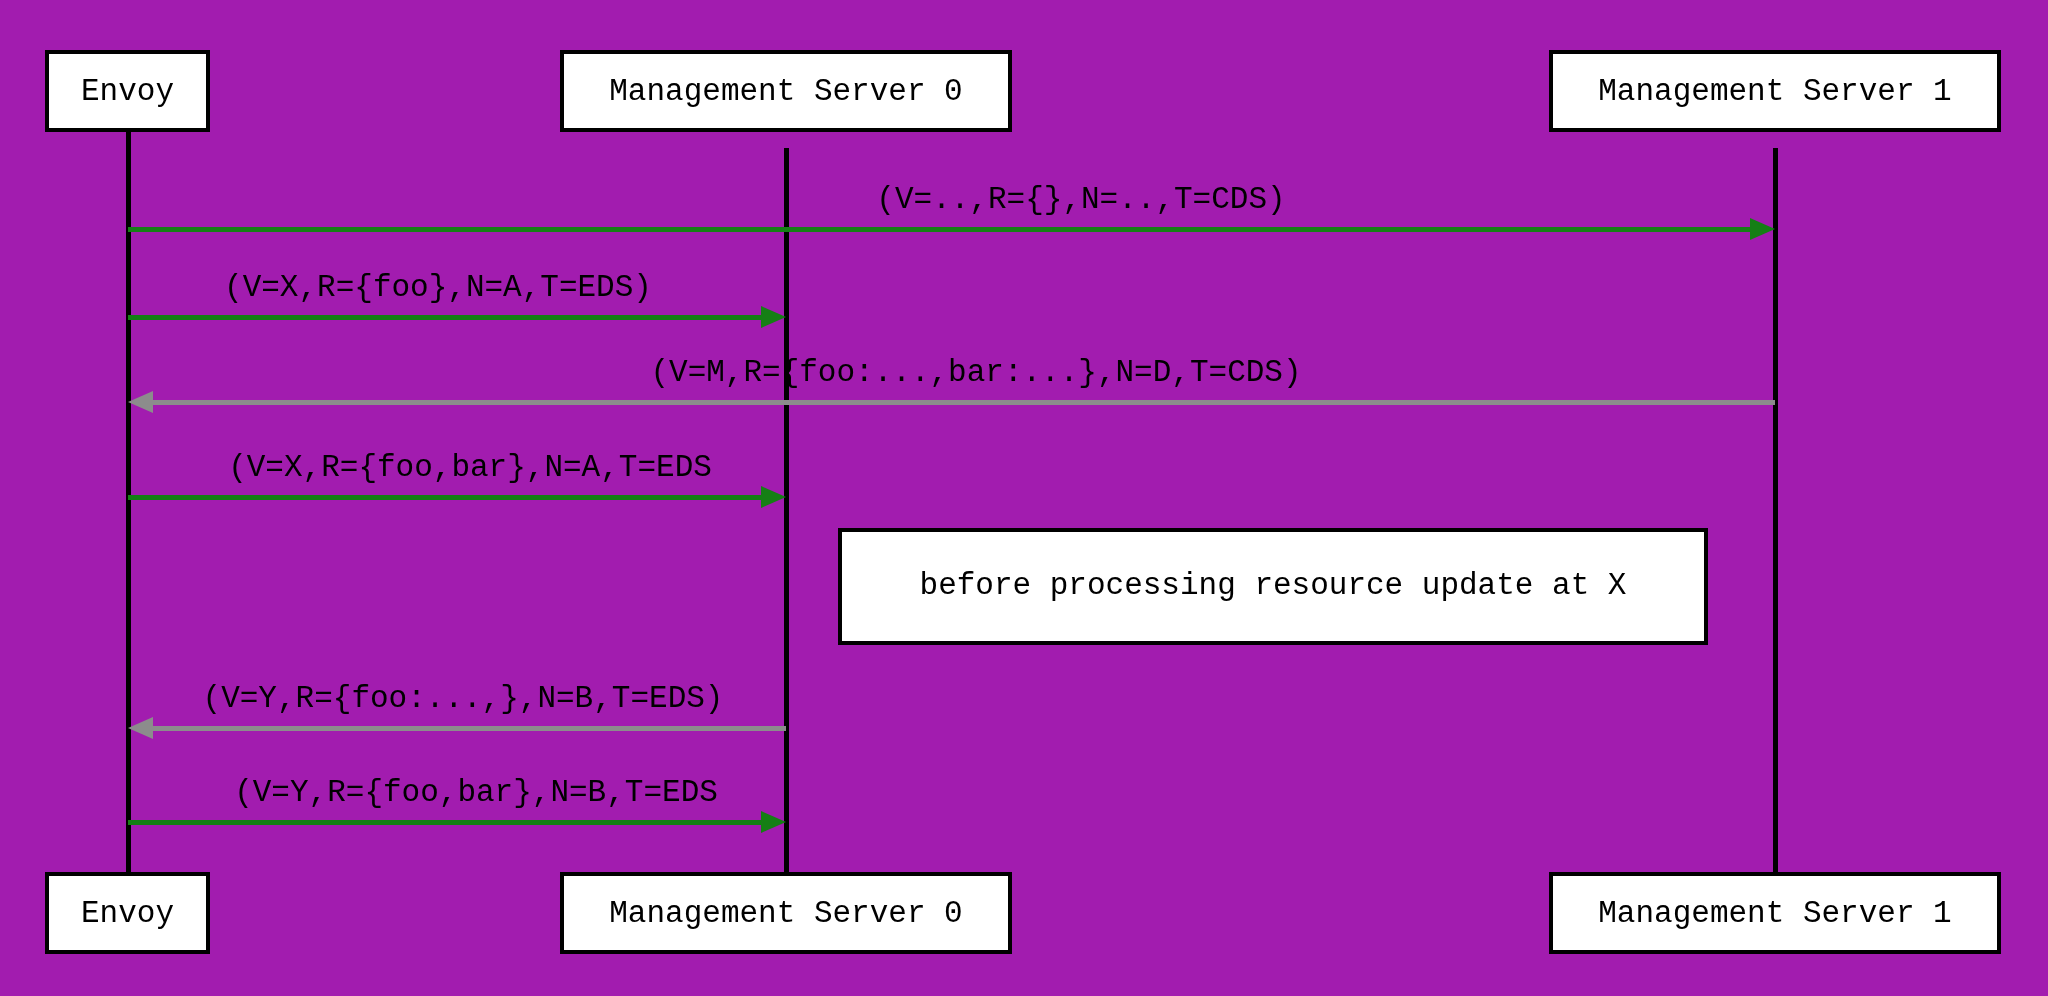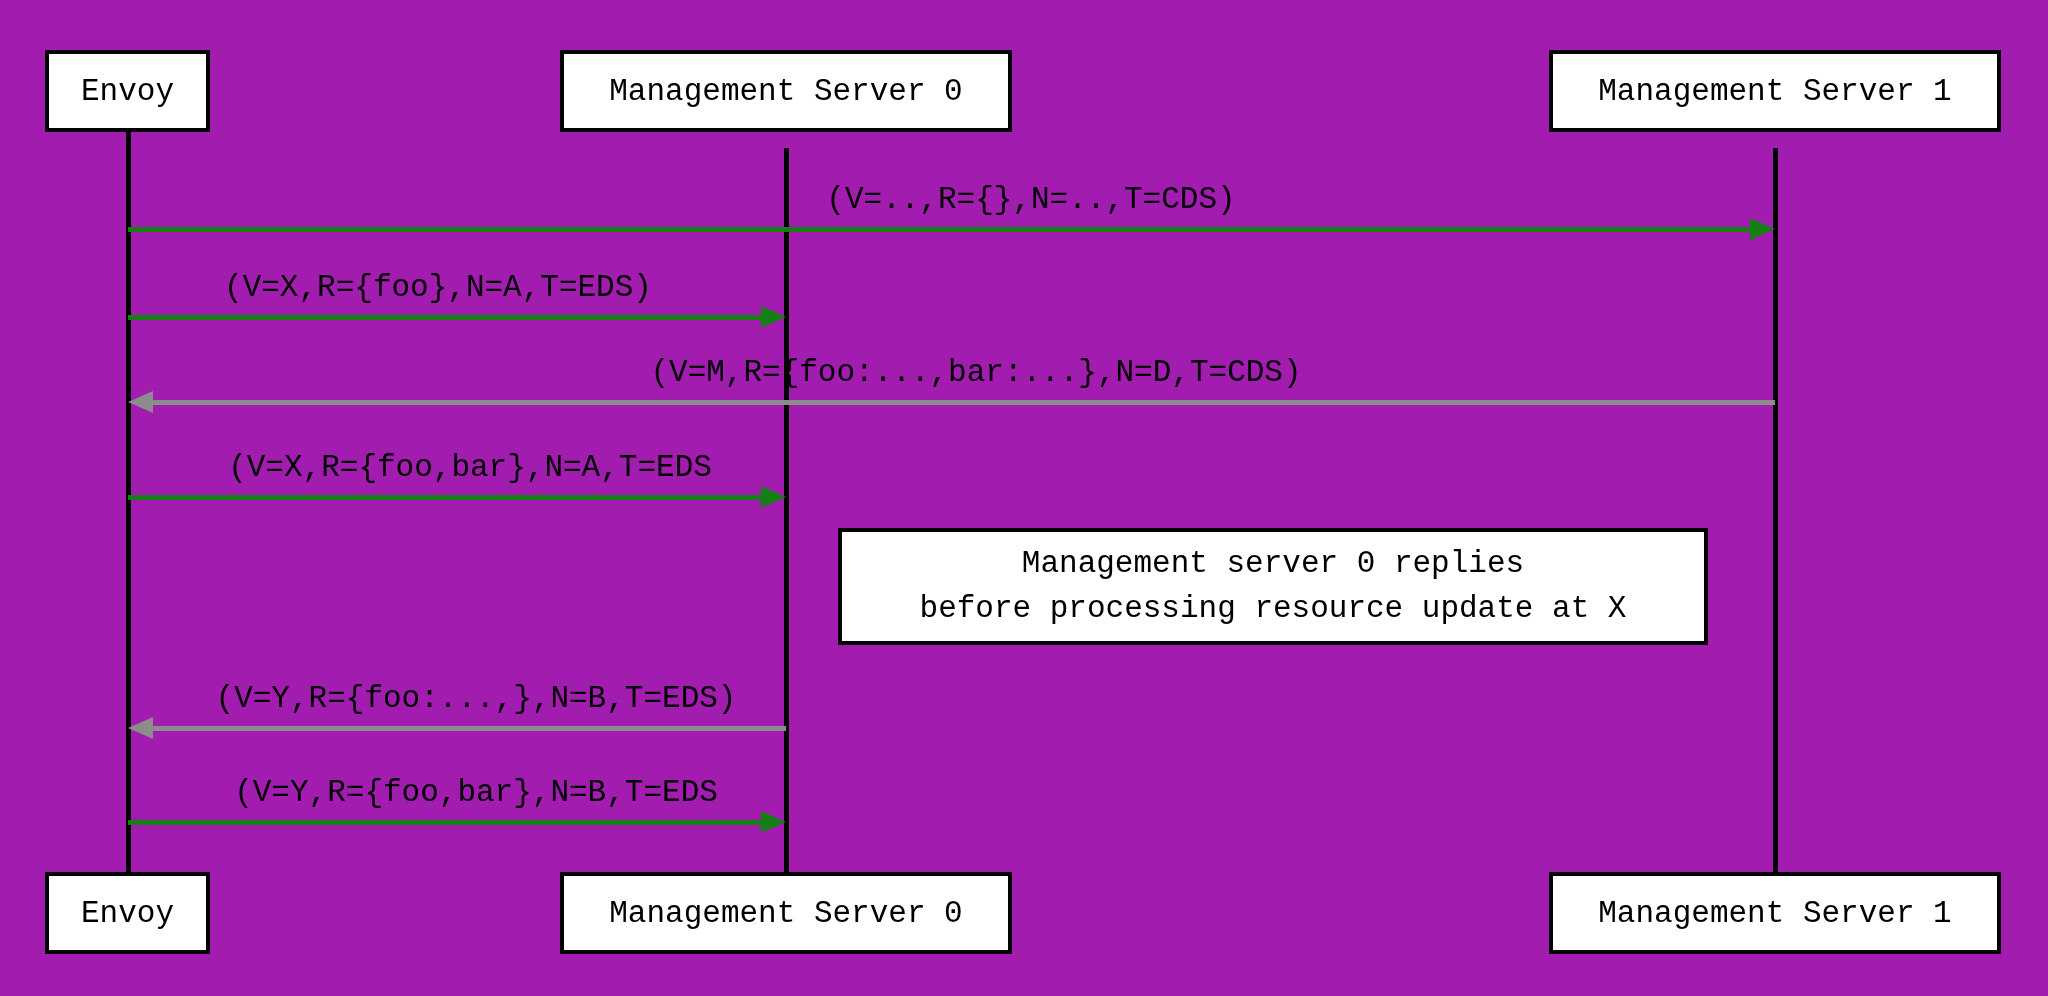--- a/index.html
+++ b/index.html
@@ -123,21 +123,21 @@
     <span class="participant-label">Management Server 0</span>
   </div>
 
   <div class="participant-box" style="left:1549px; top:50px; width:452px; height:82px;">
     <span class="participant-label">Management Server 1</span>
   </div>
 
   <div class="message" style="left:128px; top:227px; width:1647px;">
     <div class="msg-line green" style="width:1622px;"></div>
     <div class="arrowhead right green" style="left:1622px;"></div>
-    <div class="msg-label center" style="left:903px;">(V=..,R={},N=..,T=CDS)</div>
+    <div class="msg-label center" style="left:953px;">(V=..,R={},N=..,T=CDS)</div>
   </div>
 
   <div class="message" style="left:128px; top:315px; width:658px;">
     <div class="msg-line green" style="width:633px;"></div>
     <div class="arrowhead right green" style="left:633px;"></div>
     <div class="msg-label center" style="left:310px;">(V=X,R={foo},N=A,T=EDS)</div>
   </div>
 
   <div class="message" style="left:128px; top:400px; width:1647px;">
     <div class="msg-line gray" style="left:25px; width:1622px;"></div>
@@ -145,28 +145,27 @@
     <div class="msg-label center" style="left:848px;">(V=M,R={foo:...,bar:...},N=D,T=CDS)</div>
   </div>
 
   <div class="message" style="left:128px; top:495px; width:658px;">
     <div class="msg-line green" style="width:633px;"></div>
     <div class="arrowhead right green" style="left:633px;"></div>
     <div class="msg-label center" style="left:342px;">(V=X,R={foo,bar},N=A,T=EDS</div>
   </div>
 
   <div class="note-box" style="left:838px; top:528px; width:870px; height:117px;">
-    <div class="note-line">Management server 0 replies</div>
     <div class="note-line">before processing resource update at X</div>
   </div>
 
   <div class="message" style="left:128px; top:726px; width:658px;">
     <div class="msg-line gray" style="left:25px; width:633px;"></div>
     <div class="arrowhead left gray" style="left:0px;"></div>
-    <div class="msg-label center" style="left:348px;">(V=Y,R={foo:...,},N=B,T=EDS)</div>
+    <div class="msg-label center" style="left:335px;">(V=Y,R={foo:...,},N=B,T=EDS)</div>
   </div>
 
   <div class="message" style="left:128px; top:820px; width:658px;">
     <div class="msg-line green" style="width:633px;"></div>
     <div class="arrowhead right green" style="left:633px;"></div>
     <div class="msg-label center" style="left:348px;">(V=Y,R={foo,bar},N=B,T=EDS</div>
   </div>
 
   <div class="participant-box" style="left:45px; top:872px; width:165px; height:82px;">
     <span class="participant-label">Envoy</span>

